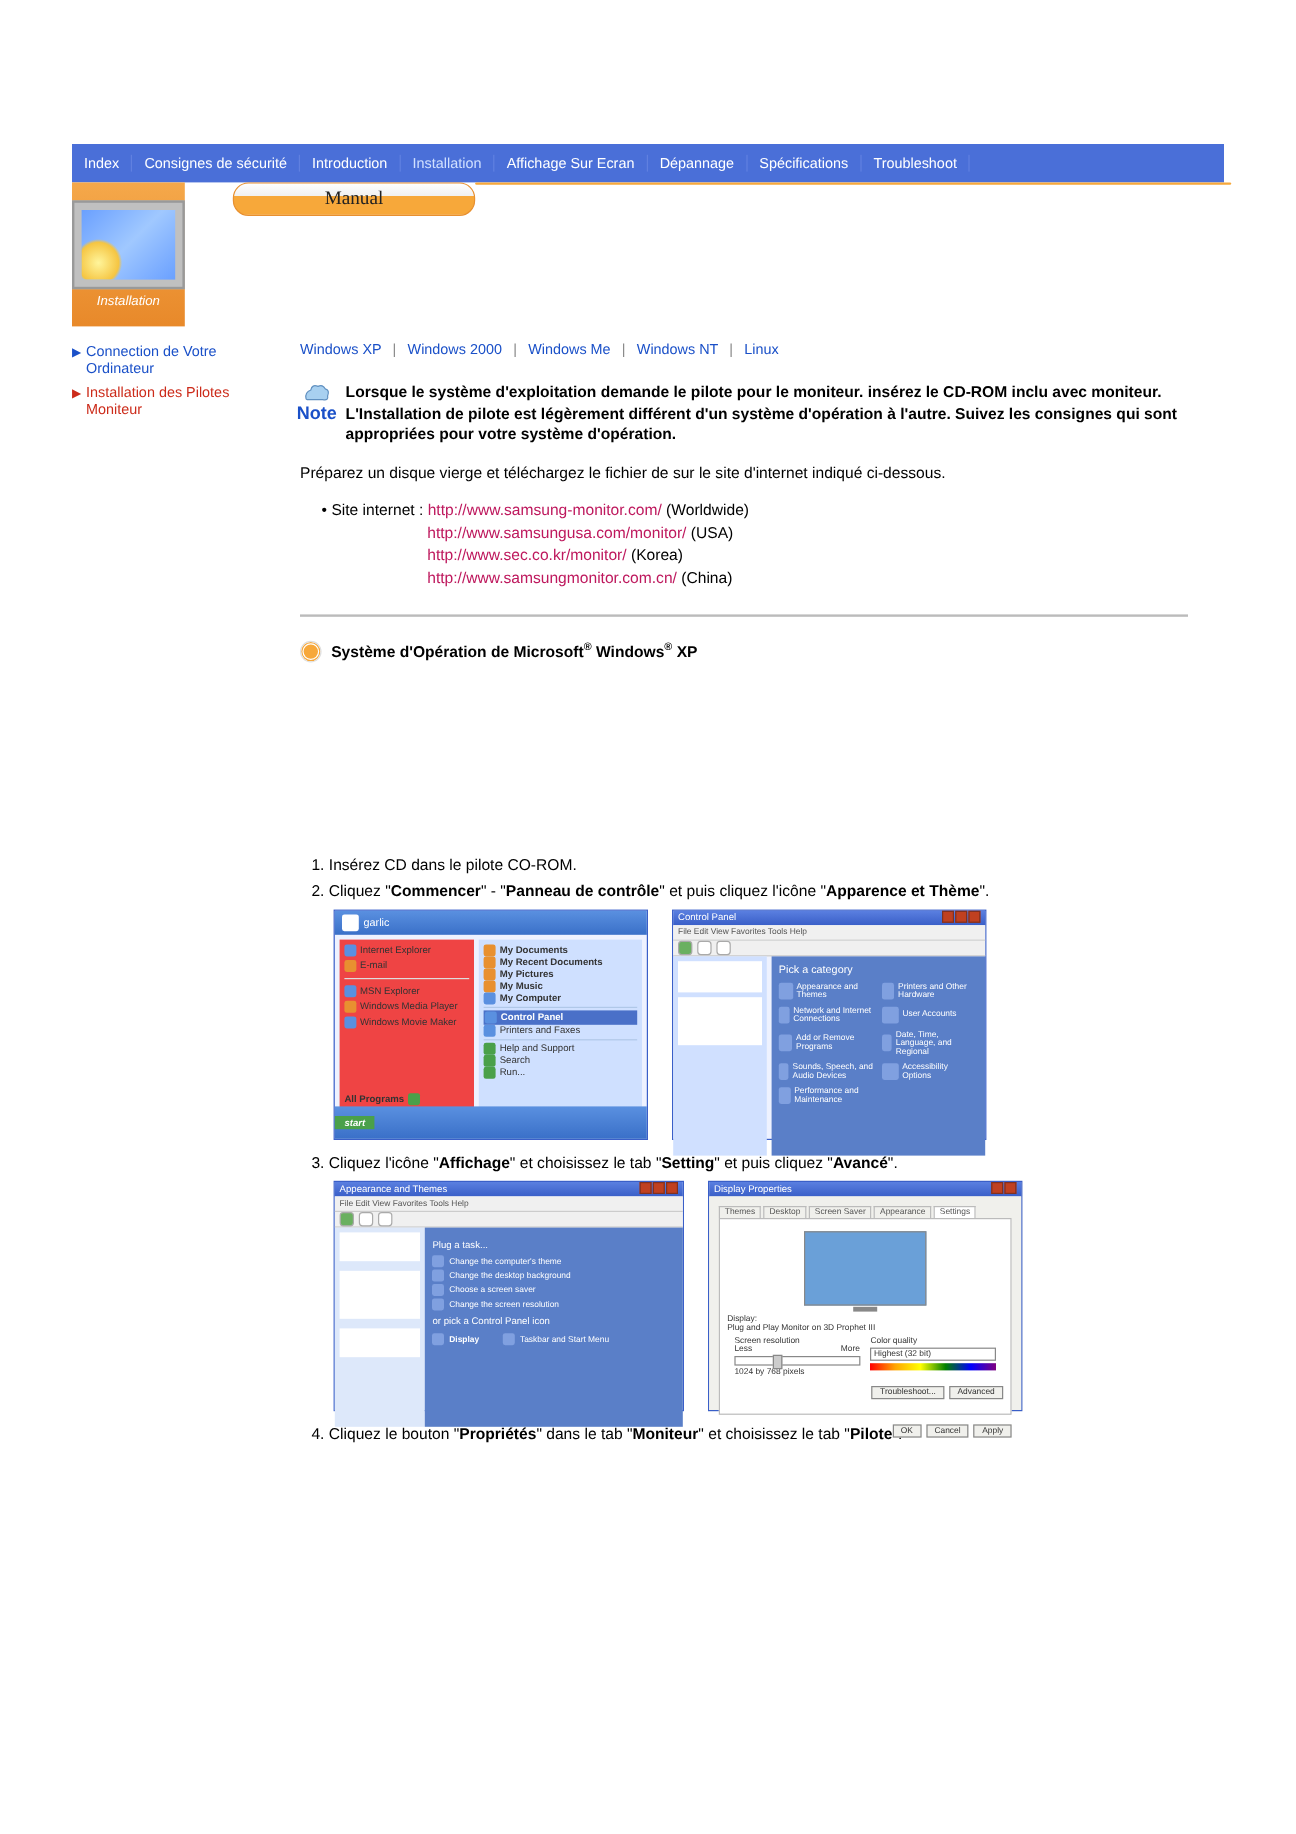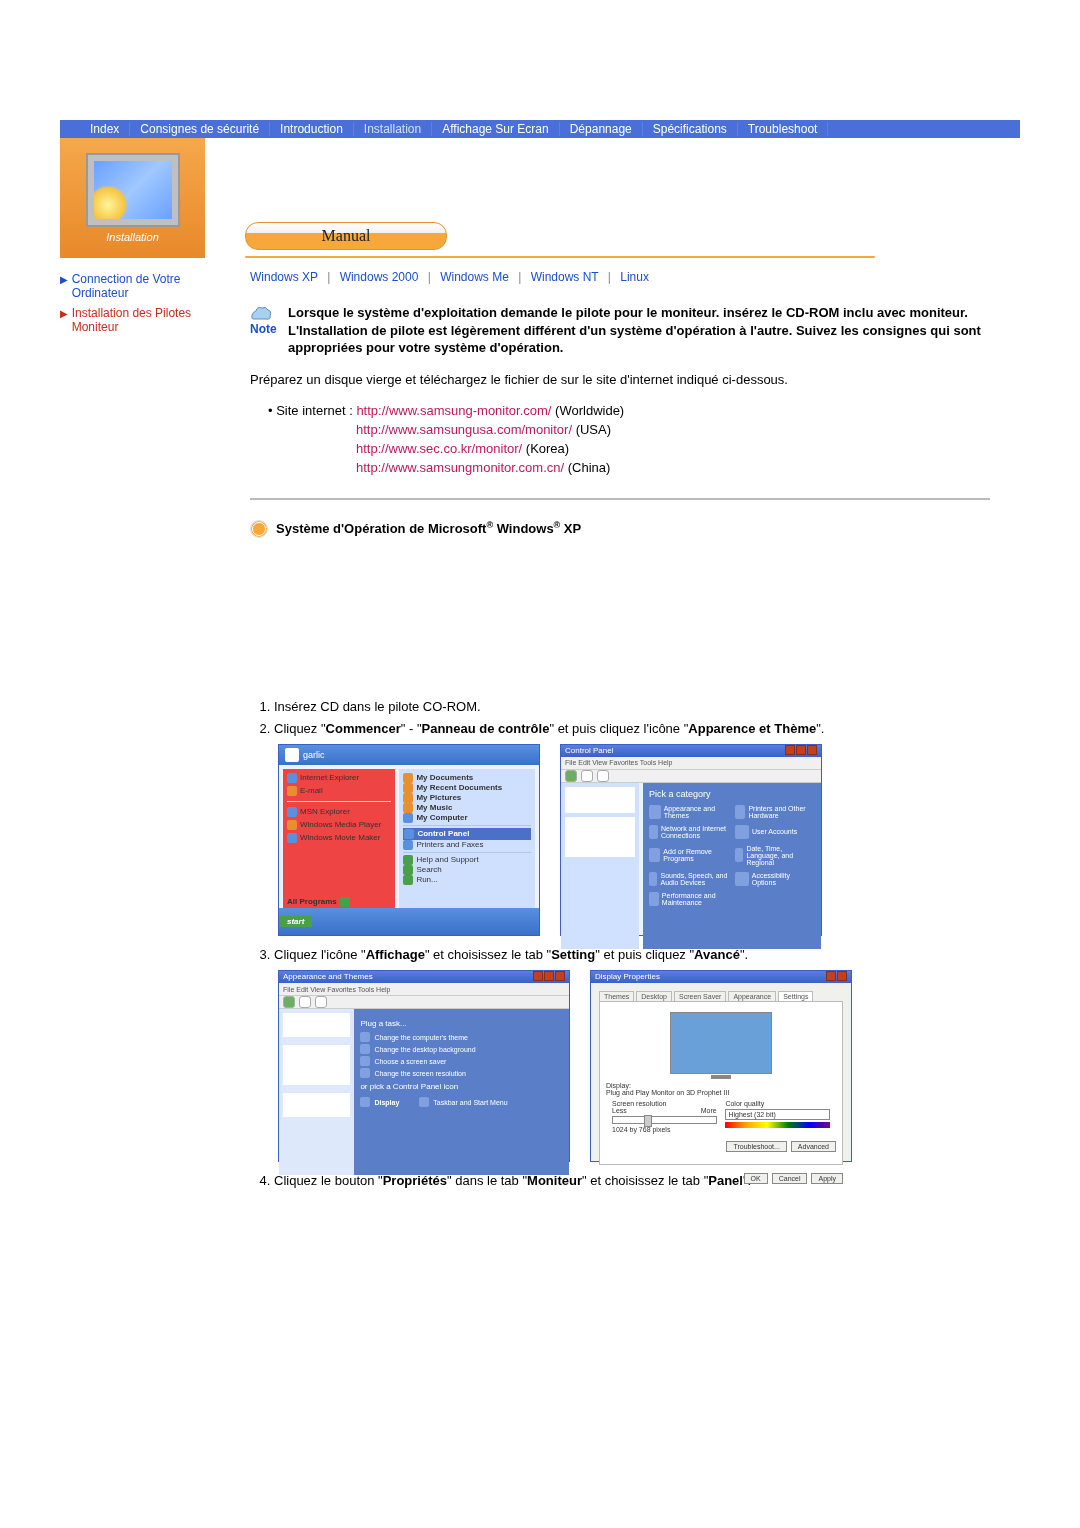--- a/index.html
+++ b/index.html
@@ -12,23 +12,22 @@
     width: 1080px;
   }
   .page {
     padding: 120px 60px 40px 60px;
   }
   .nav-bar {
     display: flex;
     background: #4a6fd8;
     color: #fff;
     font-size: 12px;
-    height: 18px;
+    height: 32px;
     align-items: center;
-    padding-left: 20px;
   }
   .nav-item {
     padding: 0 10px;
     border-right: 1px solid #6080e0;
     cursor: pointer;
     white-space: nowrap;
   }
   .nav-item.active {
     color: #d0e0ff;
   }
@@ -71,21 +70,21 @@
     border-radius:50%;
   }
   .badge-caption {
     color:#fff;
     font-size:11px;
     font-style: italic;
   }
   .hero-right {
     flex:1;
     display:flex;
-    flex-direction:column;
+    flex-direction:row;
     justify-content:flex-end;
     padding-left: 40px;
   }
   .manual-btn {
     display:inline-block;
     width: 200px;
     height: 26px;
     border-radius: 13px;
     background: linear-gradient(#fff,#f0f0f0 40%, #f7a83a 40%, #f7a83a 100%);
     border:1px solid #e89030;
@@ -143,22 +142,22 @@
     display:flex;
     align-items:flex-start;
     gap:10px;
     margin-bottom:14px;
   }
   .note-icon {
     width:28px;
     min-width:28px;
     display:flex;
     flex-direction:column;
-    align-items:flex-start;
-    font-size:12px;
+    align-items:center;
+    font-size:15px;
     color:#1a50c8;
     font-weight:bold;
   }
   .note-icon svg { display:block; }
   .note-text { font-weight:bold; line-height:1.35; }
   .body-text { margin:0 0 14px 0; line-height:1.35; }
   .site-block { margin-left: 18px; line-height:1.45; }
   .bullet { color:#000; }
   .link { color:#be185d; cursor:pointer; }
   .rule {
@@ -650,19 +649,19 @@
               <span class="btn-sm">OK</span>
               <span class="btn-sm">Cancel</span>
               <span class="btn-sm">Apply</span>
             </div>
           </div>
         </div>
       </div>
 
       <ol class="steps" start="4">
         <li>
-          <span>Cliquez le bouton "</span><b>Propriétés</b><span>" dans le tab "</span><b>Moniteur</b><span>" et choisissez le tab "</span><b>Panel</b><span>".</span>
+          <span>Cliquez le bouton "</span><b>Propriétés</b><span>" dans le tab "</span><b>Moniteur</b><span>" et choisissez le tab "</span><b>Pilote</b><span>".</span>
         </li>
       </ol>
 
     </div>
   </div>
 </div>
 
 </body></html>

